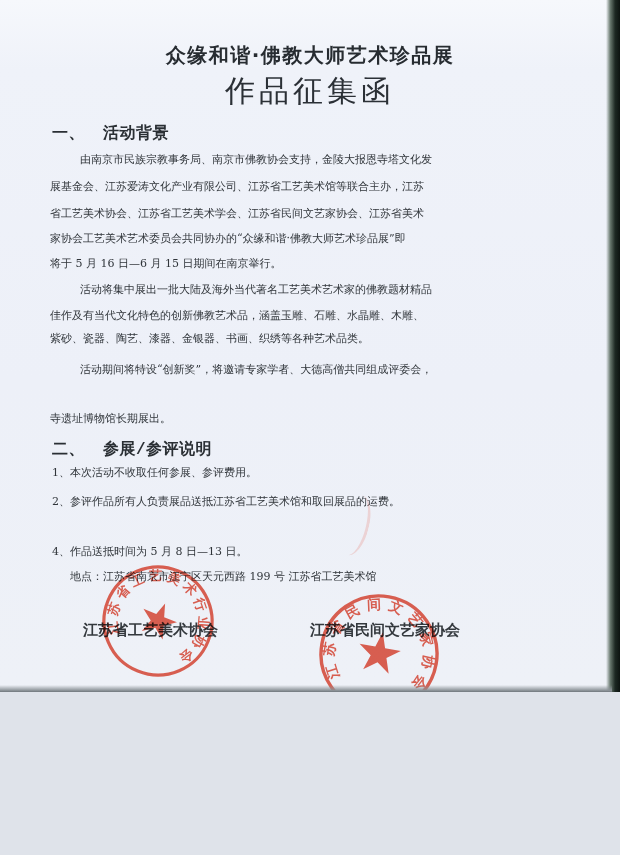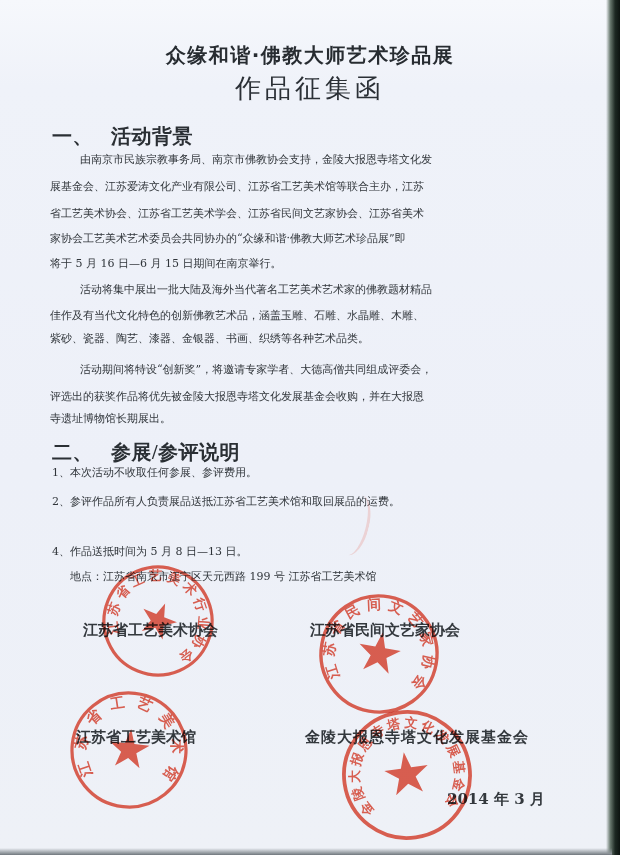--- a/index.html
+++ b/index.html
@@ -2,46 +2,46 @@
 <html style="--seal-red: #e2402c; --ink: #30353a; --paper: #f0f3fa;"><head>
 <meta charset="utf-8">
 <style>
   :root{
     --seal-red:#e2402c;
     --ink:#30353a;
     --paper:#f0f3fa;
   }
   html,body{margin:0;padding:0;background:#dfe3ea;}
   .page{
-    position:relative;width:620px;height:855px;overflow:hidden;
+    position:relative;width:620px;height:692px;overflow:hidden;
     background:linear-gradient(180deg,#f6f8fc 0%,#eff2f9 10%,#edf0f8 55%,#eef1f7 100%);
     font-family:"DejaVu Serif","Liberation Serif",serif;
     color:var(--ink);
   }
   .scan-edge-right{
     position:absolute;top:0;right:0;width:14px;height:855px;
     background:linear-gradient(to right,rgba(110,125,118,0) 0%,#6a7a70 30%,#1c2822 65%,#0c1310 100%);
   }
   .scan-edge-bottom{
     position:absolute;left:0;bottom:0;width:612px;height:7px;
     background:linear-gradient(to bottom,rgba(138,144,150,0) 0%,#8a9196 80%,#70767c 100%);
   }
   .t{position:absolute;white-space:nowrap;}
   .doc-title{
     left:0;top:42px;width:620px;text-align:center;
     font-family:"DejaVu Sans","Liberation Sans",sans-serif;
     font-weight:700;font-size:20px;letter-spacing:1.5px;color:#272c31;
   }
   .doc-subtitle{
     left:0;top:71px;width:620px;text-align:center;
-    font-size:26px;letter-spacing:4px;color:#2b3036;
+    font-size:30px;letter-spacing:4px;color:#2b3036;
   }
   .sec-head{
-    font-family:Liberation Serif, serif;
-    font-weight:700;font-size:20px;color:#2a2f34;letter-spacing:.5px;text-align:center;
+    font-family:Liberation Mono, monospace;
+    font-weight:700;font-size:16px;color:#2a2f34;letter-spacing:.5px;text-align:center;
   }
   .sec-head .gap{display:inline-block;width:18px;}
   .bl{font-size:11px;letter-spacing:0;color:var(--ink);}
   .label{font-size:15px;color:#33383d;font-weight:bold;}
   .seal{position:absolute;mix-blend-mode:multiply;opacity:.82;}
   .seal-ring{fill:none;stroke:var(--seal-red);}
   .seal-star{fill:var(--seal-red);}
   .seal-text{
     fill:var(--seal-red);
     font-family:"DejaVu Sans","Liberation Sans",sans-serif;
@@ -69,21 +69,20 @@
   <div class="t bl" style="left:50px;top:179px;">展基金会、江苏爱涛文化产业有限公司、江苏省工艺美术馆等联合主办，江苏</div>
   <div class="t bl" style="left:50px;top:206px;">省工艺美术协会、江苏省工艺美术学会、江苏省民间文艺家协会、江苏省美术</div>
   <div class="t bl" style="left:50px;top:231px;">家协会工艺美术艺术委员会共同协办的“众缘和谐·佛教大师艺术珍品展”即</div>
   <div class="t bl" style="left:50px;top:256px;">将于 5 月 16 日—6 月 15 日期间在南京举行。</div>
 
   <div class="t bl" style="left:80px;top:282px;">活动将集中展出一批大陆及海外当代著名工艺美术艺术家的佛教题材精品</div>
   <div class="t bl" style="left:50px;top:308px;">佳作及有当代文化特色的创新佛教艺术品，涵盖玉雕、石雕、水晶雕、木雕、</div>
   <div class="t bl" style="left:50px;top:331px;">紫砂、瓷器、陶艺、漆器、金银器、书画、织绣等各种艺术品类。</div>
 
   <div class="t bl" style="left:80px;top:362px;">活动期间将特设“创新奖”，将邀请专家学者、大德高僧共同组成评委会，</div>
-  <div class="t bl" style="left:50px;top:389px;">评选出的获奖作品将优先被金陵大报恩寺塔文化发展基金会收购，并在大报恩</div>
   <div class="t bl" style="left:50px;top:411px;">寺遗址博物馆长期展出。</div>
 
   <div class="t sec-head" style="left:52px;top:439px;">
     <span>二、</span><span class="gap"></span><span>参展/参评说明</span>
   </div>
 
   <div class="t bl" style="left:52px;top:465px;">1、本次活动不收取任何参展、参评费用。</div>
   <div class="t bl" style="left:52px;top:494px;">2、参评作品所有人负责展品送抵江苏省工艺美术馆和取回展品的运费。</div>
   <div class="t bl" style="left:52px;top:544px;">4、作品送抵时间为 5 月 8 日—13 日。</div>
   <div class="t bl" style="left:70px;top:569px;">地点：江苏省南京市江宁区天元西路 199 号  江苏省工艺美术馆</div>

